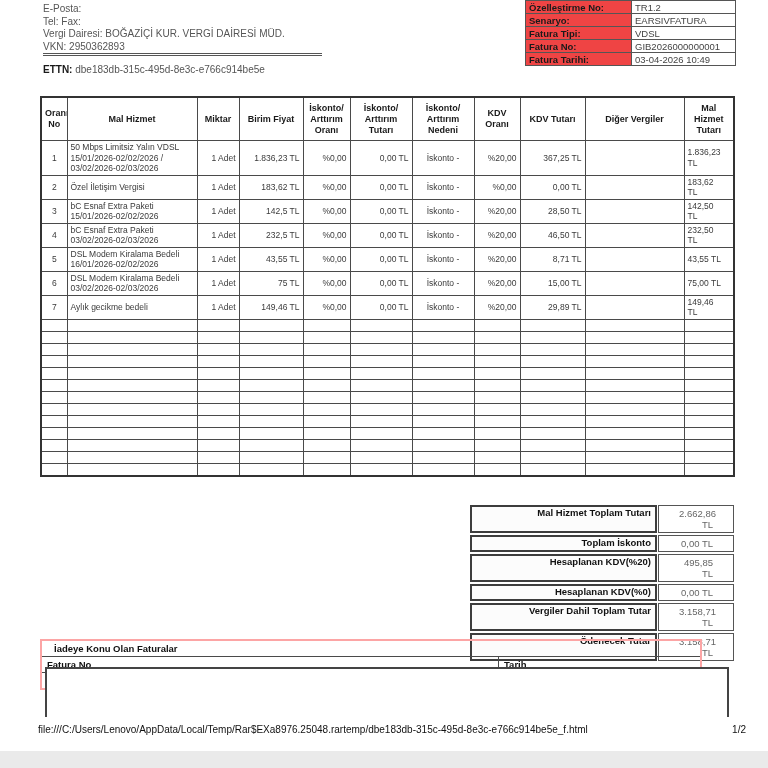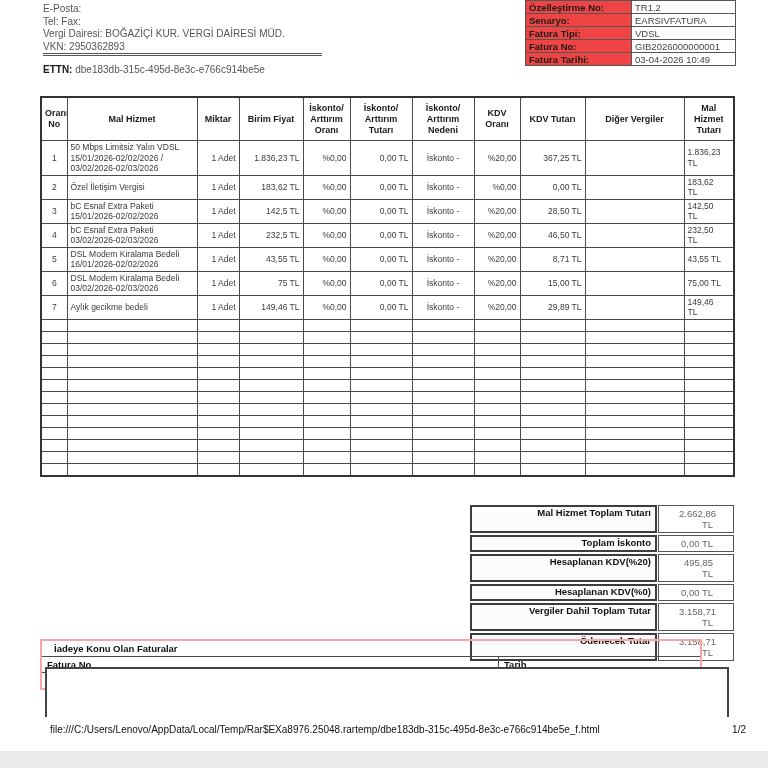--- a/index.html
+++ b/index.html
@@ -50,21 +50,21 @@
   .returns td { border:1px solid #4a4a4a; padding:1px 5px; height:13px; vertical-align:middle; }
   .returns td.title { font-weight:bold; color:#111; padding-left:12px; }
   .returns td.colhdr { font-weight:bold; color:#111; }
   .returns td.cell { color:#555; }
 
   
   .notes-box { position:absolute; left:45px; top:667px; width:684px; height:50px; box-sizing:border-box;
                border-top:2px solid #444; border-left:2px solid #444; border-right:2px solid #444; background:#fff; }
 
   
-  .footer-path { position:absolute; left:38px; top:724px; font-size:10px; color:#111; white-space:nowrap;margin-left:12px; }
+  .footer-path { position:absolute; left:38px; top:724px; font-size:10px; color:#111; white-space:nowrap; }
   .footer-page { position:absolute; right:22px; top:724px; font-size:10px; color:#111; }
   .bottom-band { position:absolute; left:0; top:751px; width:768px; height:17px; background:#eaeaea; }
 </style>
 </head>
 <body>
 
 <div class="page">
 
   <div class="header-left">
     <div>E-Posta:</div>

